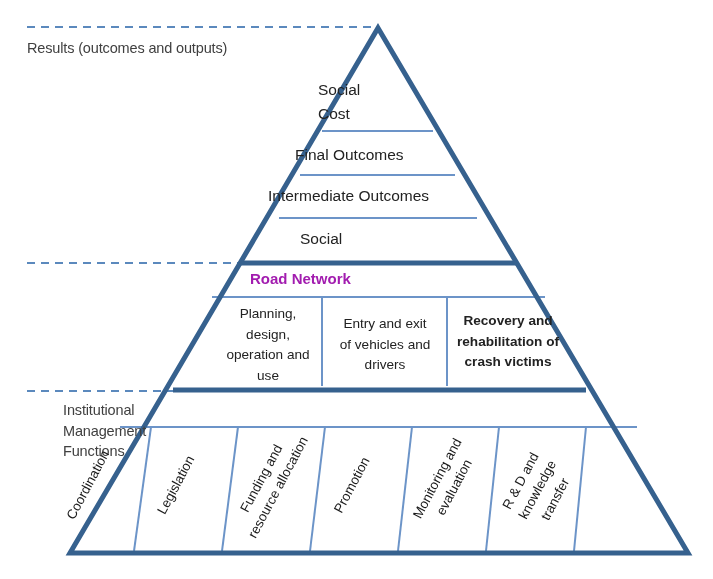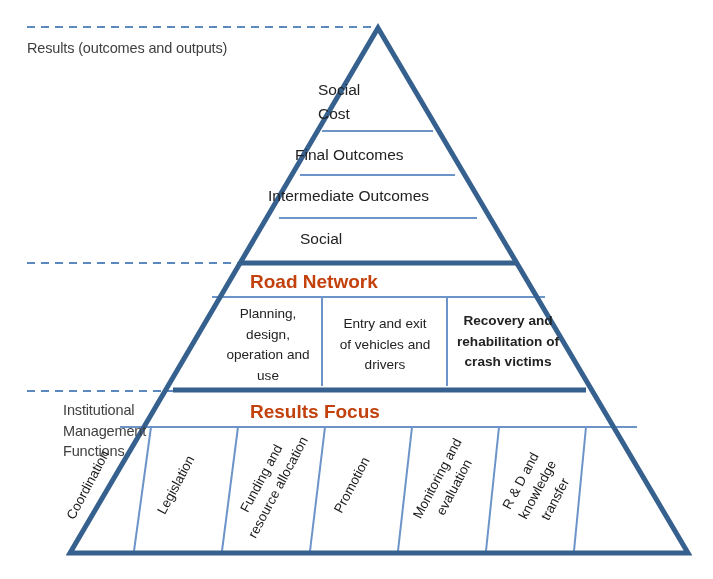--- a/index.html
+++ b/index.html
@@ -45,22 +45,22 @@
   .tier-text {
     position: absolute;
     text-align: left;
     color: #222222;
     font-size: 15.5px;
     line-height: 1.52;
     pointer-events: none;
   }
   .tier-text.bold {
     font-weight: bold;
-    color: #c2410c;
-    font-size: 19px;
+    color: #a21caf;
+    font-size: 15px;
   }
 
   #t-social       { left: 318px; top: 78px;  width: 120px; }
   #t-final        { left: 295px; top: 143px; width: 166px; }
   #t-intermediate { left: 268px; top: 184px; width: 220px; }
   #t-outputs      { left: 300px; top: 227px; width: 160px; }
   #t-roadnetwork  { left: 250px; top: 268px; width: 256px; }
   #t-resultsfocus { left: 250px; top: 398px; width: 256px; }
 
   
@@ -144,21 +144,20 @@
 
   <div class="col-text" id="c-planning" style="white-space: pre-line;">Planning,
 design,
 operation and
 use</div>
 
   <div class="col-text" id="c-recovery" style="white-space: pre-line; font-weight: bold;">Recovery and
 rehabilitation of
 crash victims</div>
 
-  <div class="tier-text bold" id="t-resultsfocus">Results Focus</div>
 
   <div class="base-label" id="b-coordination" style="left:88px; top:485px; width:150px; transform:translate(-50%,-50%) rotate(-62deg);">Coordination</div>
 
   <div class="base-label" id="b-legislation" style="left:176px; top:485px; width:150px; transform:translate(-50%,-50%) rotate(-62deg);">Legislation</div>
 
   <div class="base-label" id="b-funding" style="left:270px; top:483px; width:170px; transform:translate(-50%,-50%) rotate(-62deg);">Funding and
 resource allocation</div>
 
   <div class="base-label" id="b-promotion" style="left:352px; top:485px; width:150px; transform:translate(-50%,-50%) rotate(-62deg);">Promotion</div>
 

